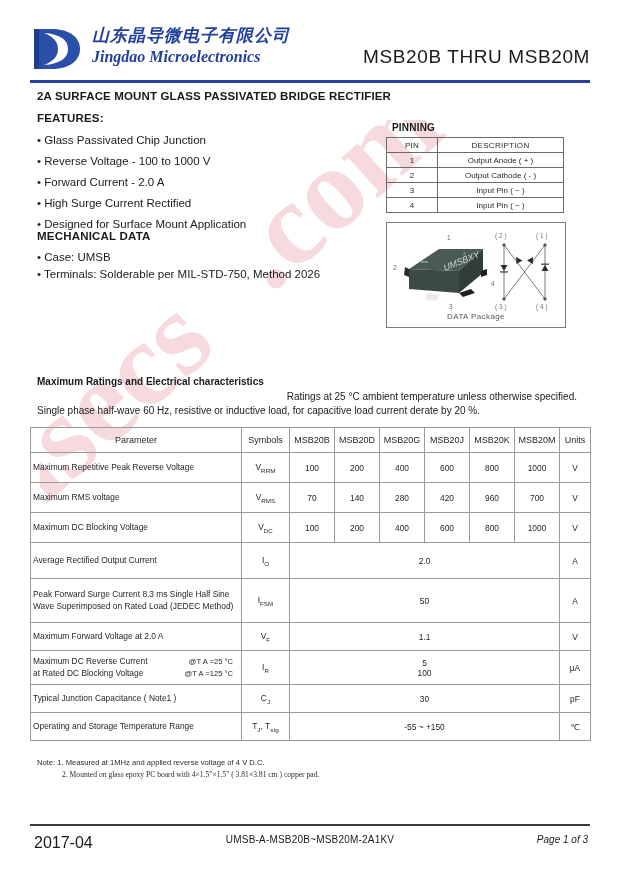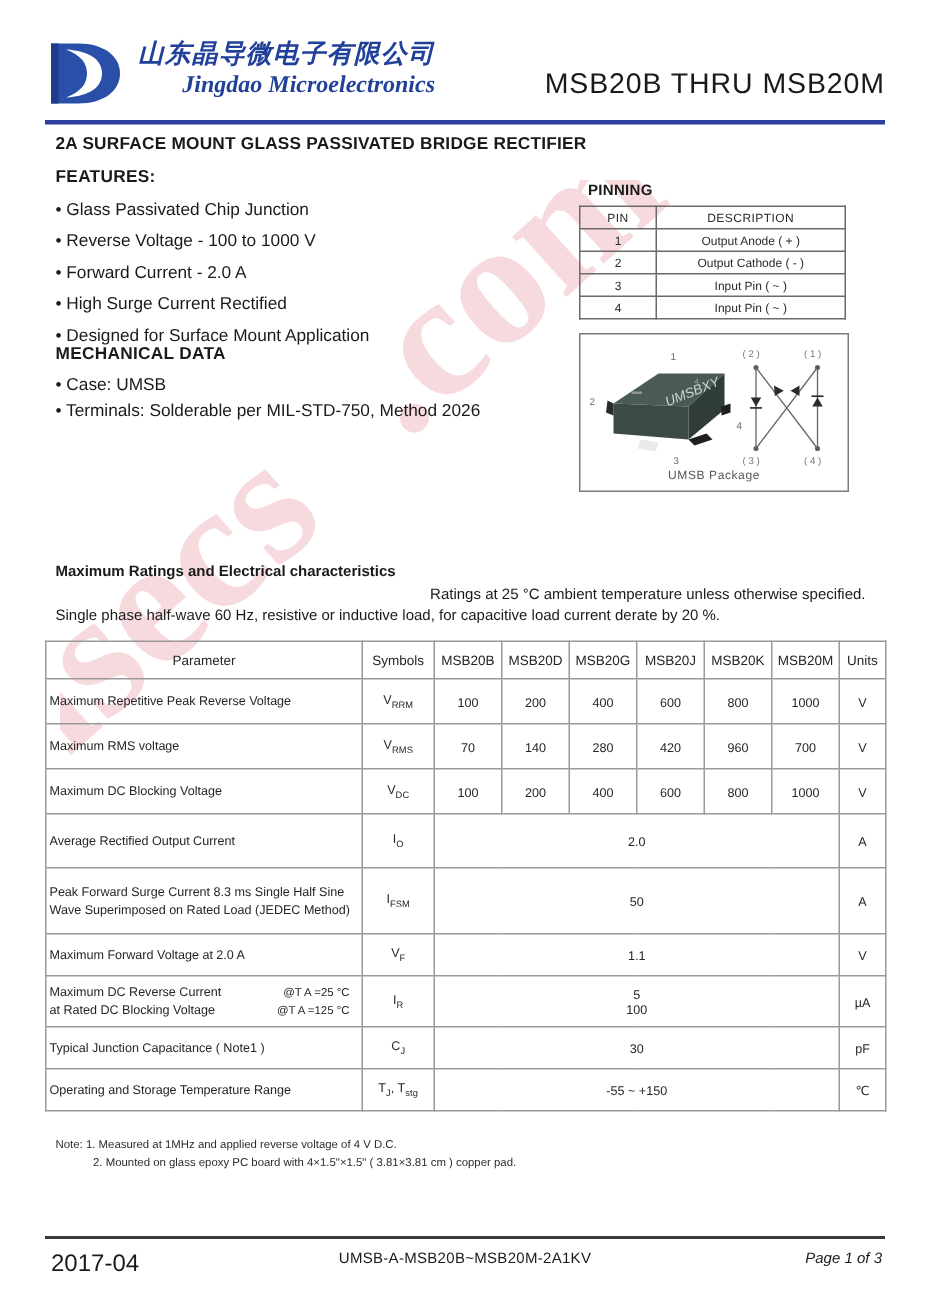--- a/index.html
+++ b/index.html
@@ -28,21 +28,21 @@
     font-family:"Liberation Serif","DejaVu Serif",serif;
     font-weight:bold;
     color:#f6d9dc;
     white-space:nowrap;
     opacity:.95;
   }
   .wm1{font-size:120px; left:-10px; top:300px; transform:rotate(-42deg); transform-origin:left bottom;}
   .wm2{font-size:118px; left:250px; top:60px; transform:rotate(-42deg); transform-origin:left bottom;}
 
   
-  .header{position:absolute;left:30px;top:24px;width:560px;height:56px;z-index:10;text-align:right;}
+  .header{position:absolute;left:30px;top:24px;width:560px;height:56px;z-index:10;}
   .logo-mark{
     position:absolute;left:0;top:2px;width:52px;height:46px;
   }
   .company{
     position:absolute;left:62px;top:0px;
   }
   .cn-name{
     font-family:"Liberation Serif","DejaVu Serif",serif;
     font-weight:bold;font-style:italic;
     font-size:17px;letter-spacing:1px;color:#20409a;
@@ -128,21 +128,21 @@
   td.sym{text-align:center;font-size:9px;}
   td.val{text-align:center;font-size:9px;}
   td.unit{text-align:center;font-size:9px;}
   .sub{font-size:6.2px;vertical-align:sub;letter-spacing:.1px;}
   .cond{float:right;padding-right:6px;font-size:7.6px;white-space:nowrap;}
   .clearfix::after{content:"";display:block;clear:both;}
 
   
   .notes{position:absolute;left:37px;top:757px;width:520px;z-index:10;}
   .note-line{font-size:7.6px;line-height:11.5px;color:#2b2b2b;white-space:nowrap;}
-  .note-indent{padding-left:25px;}
+  .note-indent{padding-left:25px;font-family:Liberation Serif, serif;}
 
   
   .foot-rule{position:absolute;left:30px;top:824px;width:560px;height:2px;background:#3a3a3a;z-index:10;}
   .footer{position:absolute;left:30px;top:832px;width:560px;height:20px;z-index:10;}
   .foot-date{position:absolute;left:4px;top:2px;font-size:16px;}
   .foot-code{position:absolute;left:0;right:0;top:2px;text-align:center;font-size:10px;letter-spacing:.2px;}
   .foot-page{position:absolute;right:2px;top:2px;font-size:10px;font-style:italic;text-align:center;}
 </style>
 </head>
 <body>
@@ -262,21 +262,21 @@
         <rect x="154" y="40.6" width="8" height="1.1"></rect>
         <polygon points="129,34 135.5,37.5 129.5,41"></polygon>
         <polygon points="146,34 140,37.5 146,41"></polygon>
       </g>
 
       <text x="108" y="15" fill="#777" font-family="Liberation Sans, sans-serif" font-size="6.5">( 2 )</text>
       <text x="149" y="15" fill="#777" font-family="Liberation Sans, sans-serif" font-size="6.5">( 1 )</text>
       <text x="108" y="86" fill="#777" font-family="Liberation Sans, sans-serif" font-size="6.5">( 3 )</text>
       <text x="149" y="86" fill="#777" font-family="Liberation Sans, sans-serif" font-size="6.5">( 4 )</text>
     </svg>
-    <div class="pkg-caption">UMSB  Package</div>
+    <div class="pkg-caption">DATA  Package</div>
   </div>
 
   <div class="ratings">
     <div class="r1">Maximum Ratings and Electrical characteristics</div>
     <div class="r2">Ratings at 25 °C ambient temperature unless otherwise specified.</div>
     <div class="r3">Single phase half-wave 60 Hz, resistive or inductive load, for capacitive load current derate by 20 %.</div>
   </div>
 
   <div class="main-table-wrap">
     <table class="mt">

